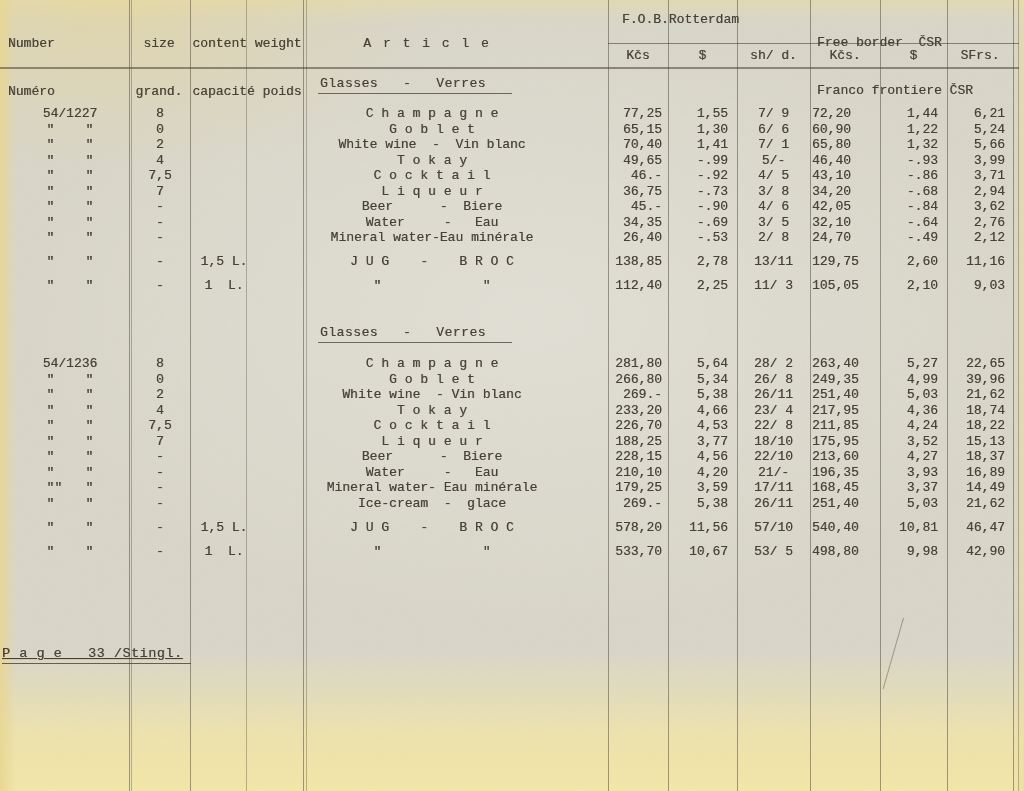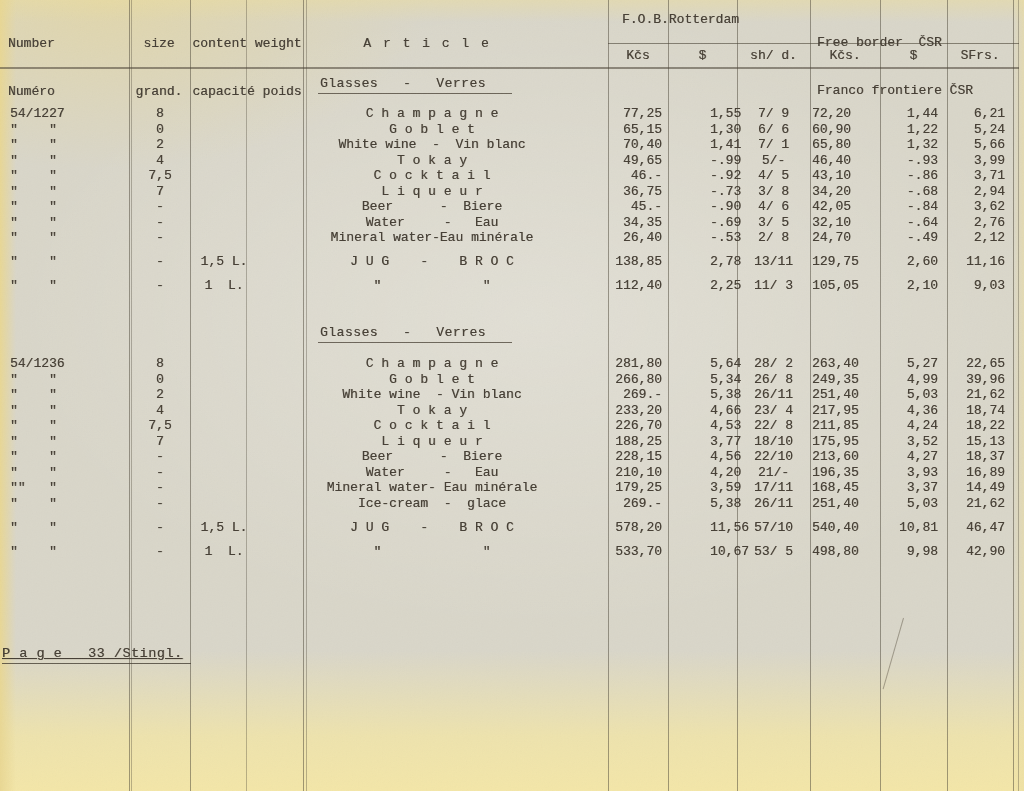--- a/index.html
+++ b/index.html
@@ -25,26 +25,26 @@
   .hdr{position:absolute;font-size:13px;line-height:16px;white-space:pre;}
   .hdr.center{text-align:center;}
   .subcol{position:absolute;top:48px;font-size:13px;text-align:center;white-space:pre;}
   .sec-head{
     position:absolute;left:318px;font-size:13px;line-height:15px;white-space:pre;
     letter-spacing:.5px;border-bottom:1.6px solid rgba(69,62,50,.75);
     padding:0 26px 2px 2px;
   }
   .row{position:absolute;left:0;width:1024px;height:15.5px;font-size:13px;line-height:15px;}
   .cell{position:absolute;top:0;white-space:pre;}
-  .c-num {left:10px;  width:120px;text-align:left;}
+  .c-num {left:10px;  width:120px;text-align:center;}
   .c-size{left:131px; width:58px; text-align:center;}
   .c-cap {left:189px; width:70px; text-align:center;}
   .c-item{left:307px; width:250px;text-align:center;}
   .c-v0  {left:610px; width:52px; text-align:right;}
-  .c-v1  {left:670px; width:58px; text-align:left;padding-left:40px;}
+  .c-v1  {left:670px; width:58px; text-align:right;}
   .c-v2  {left:739px; width:69px; text-align:center;}
   .c-v3  {left:812px; width:58px; text-align:left;}
   .c-v4  {left:882px; width:56px; text-align:right;}
   .c-v5  {left:949px; width:56px; text-align:right;}
   .footer{
     position:absolute;left:2px;top:646px;font-size:13.5px;letter-spacing:.5px;white-space:pre;
     border-bottom:1.6px solid rgba(69,62,50,.8);padding:0 8px 2px 0;text-decoration:underline;
   }
   .scratch{
     position:absolute;left:903px;top:618px;width:1px;height:74px;

